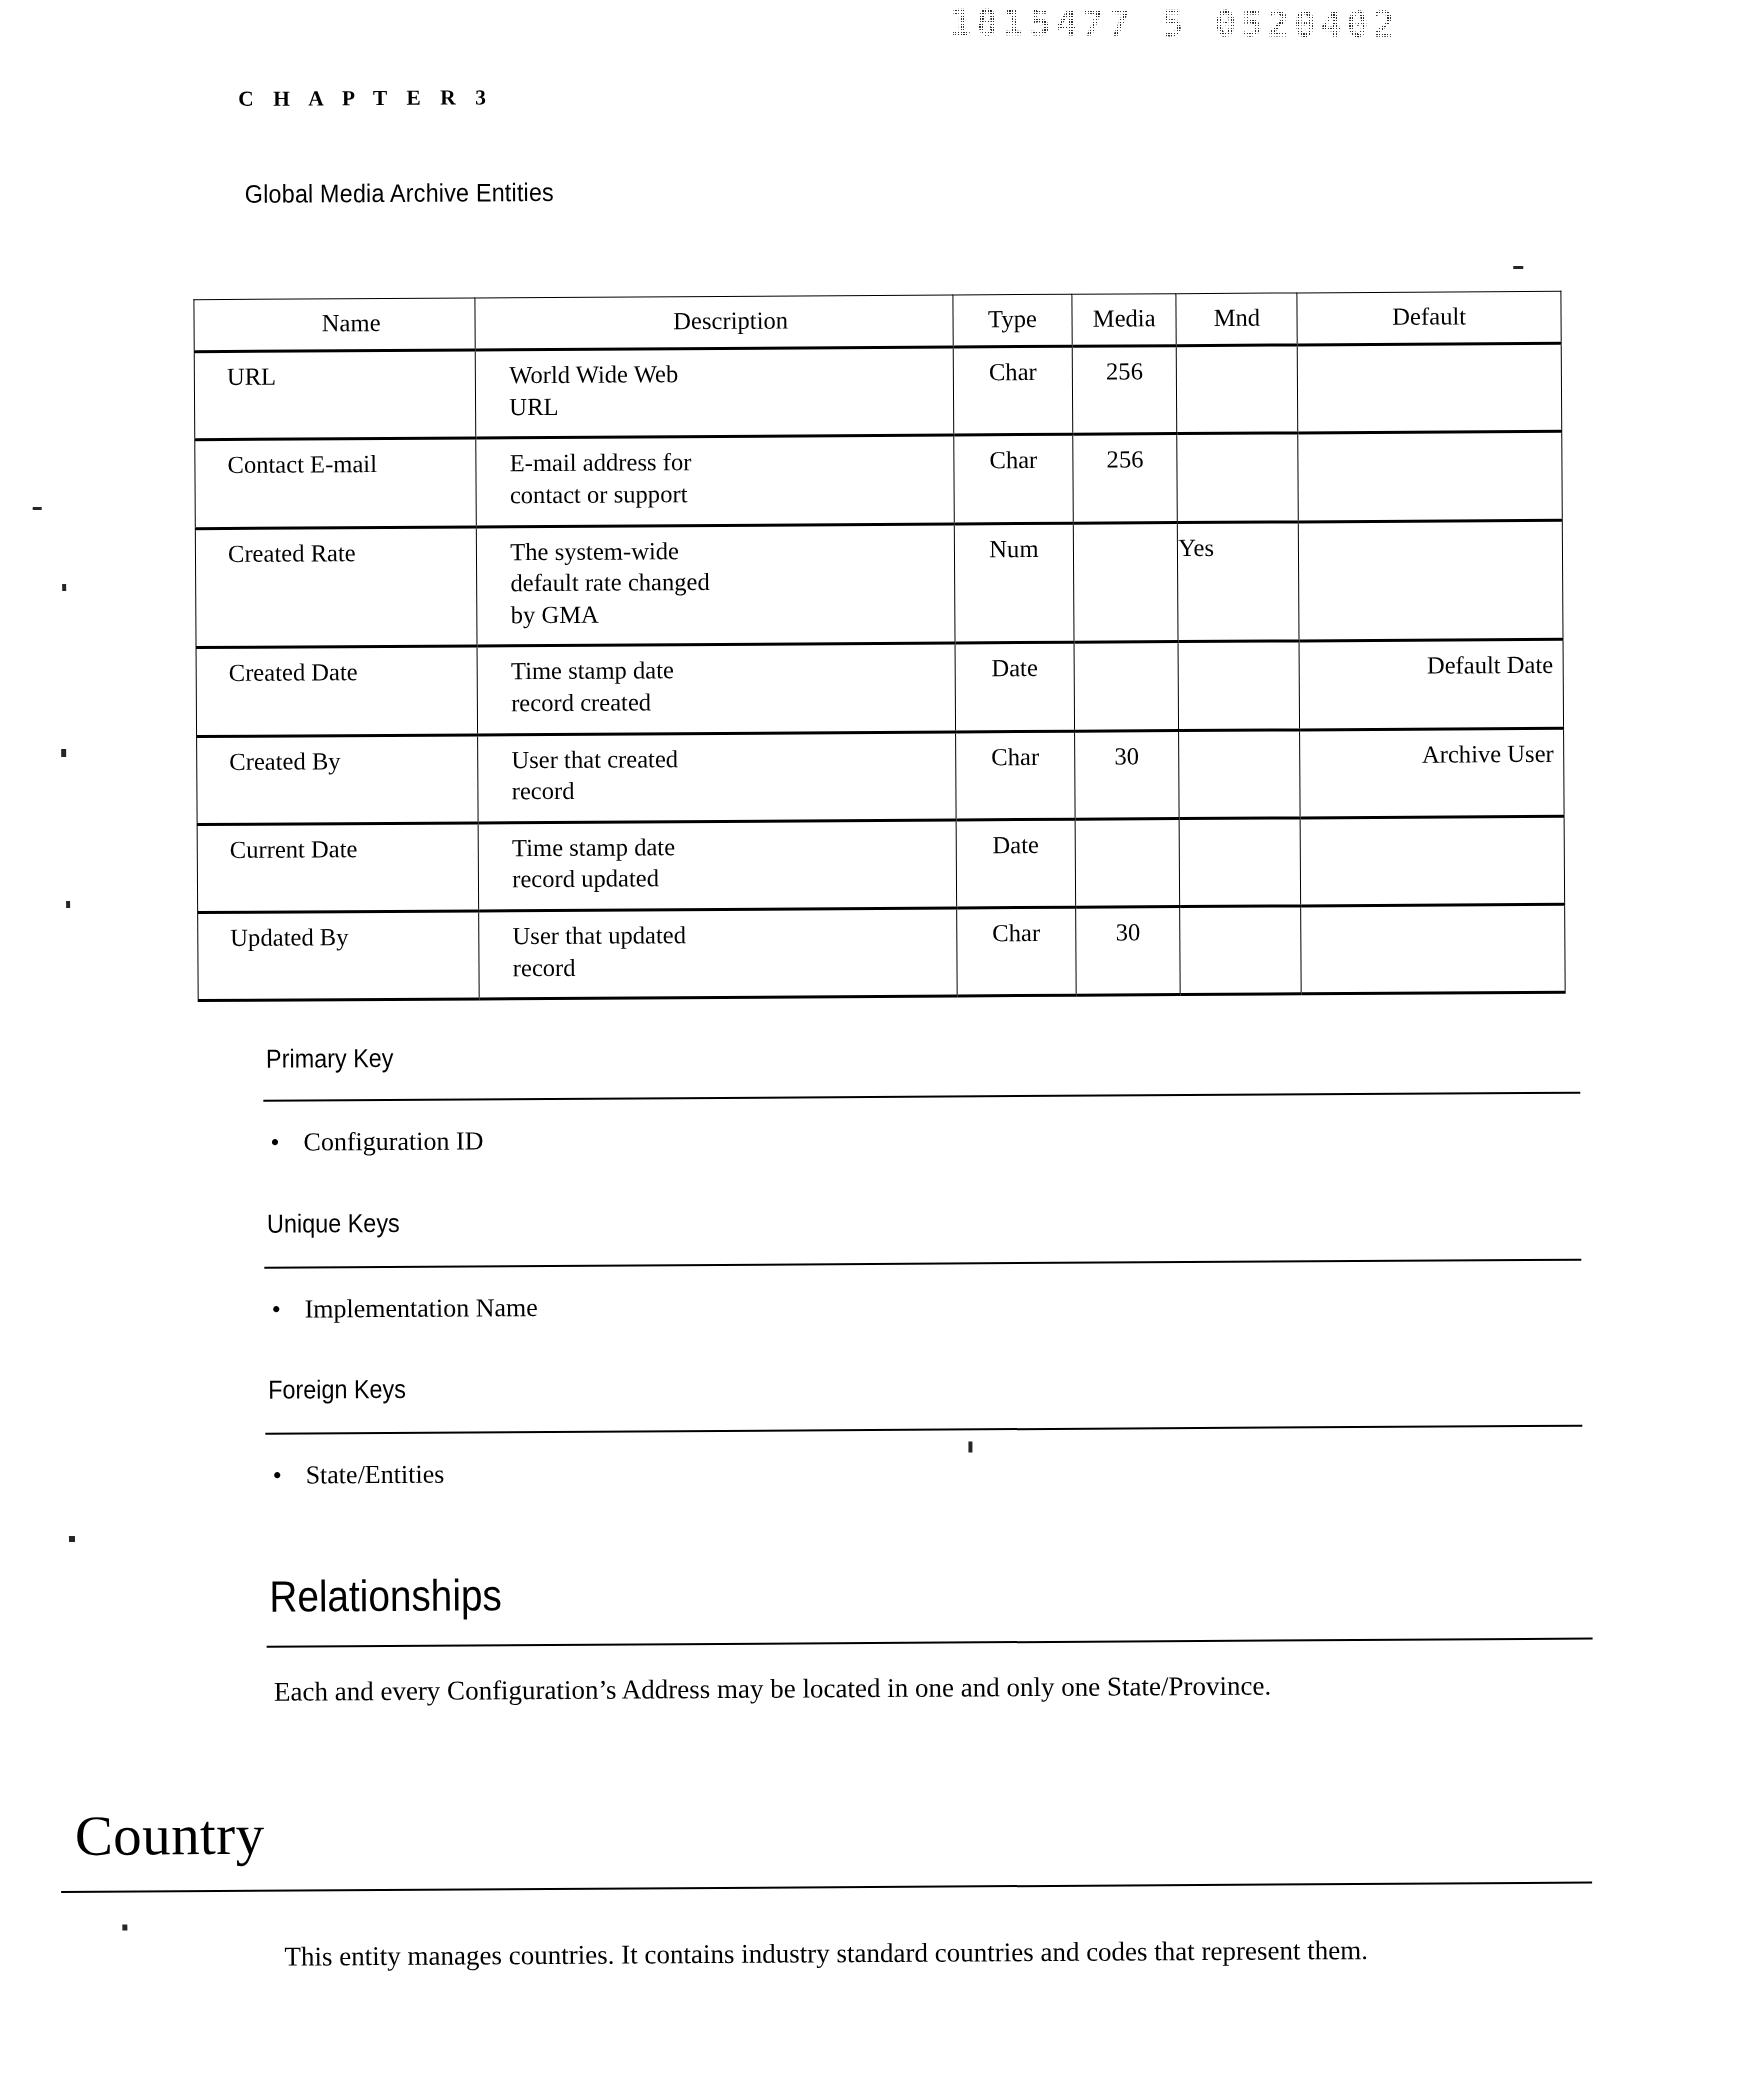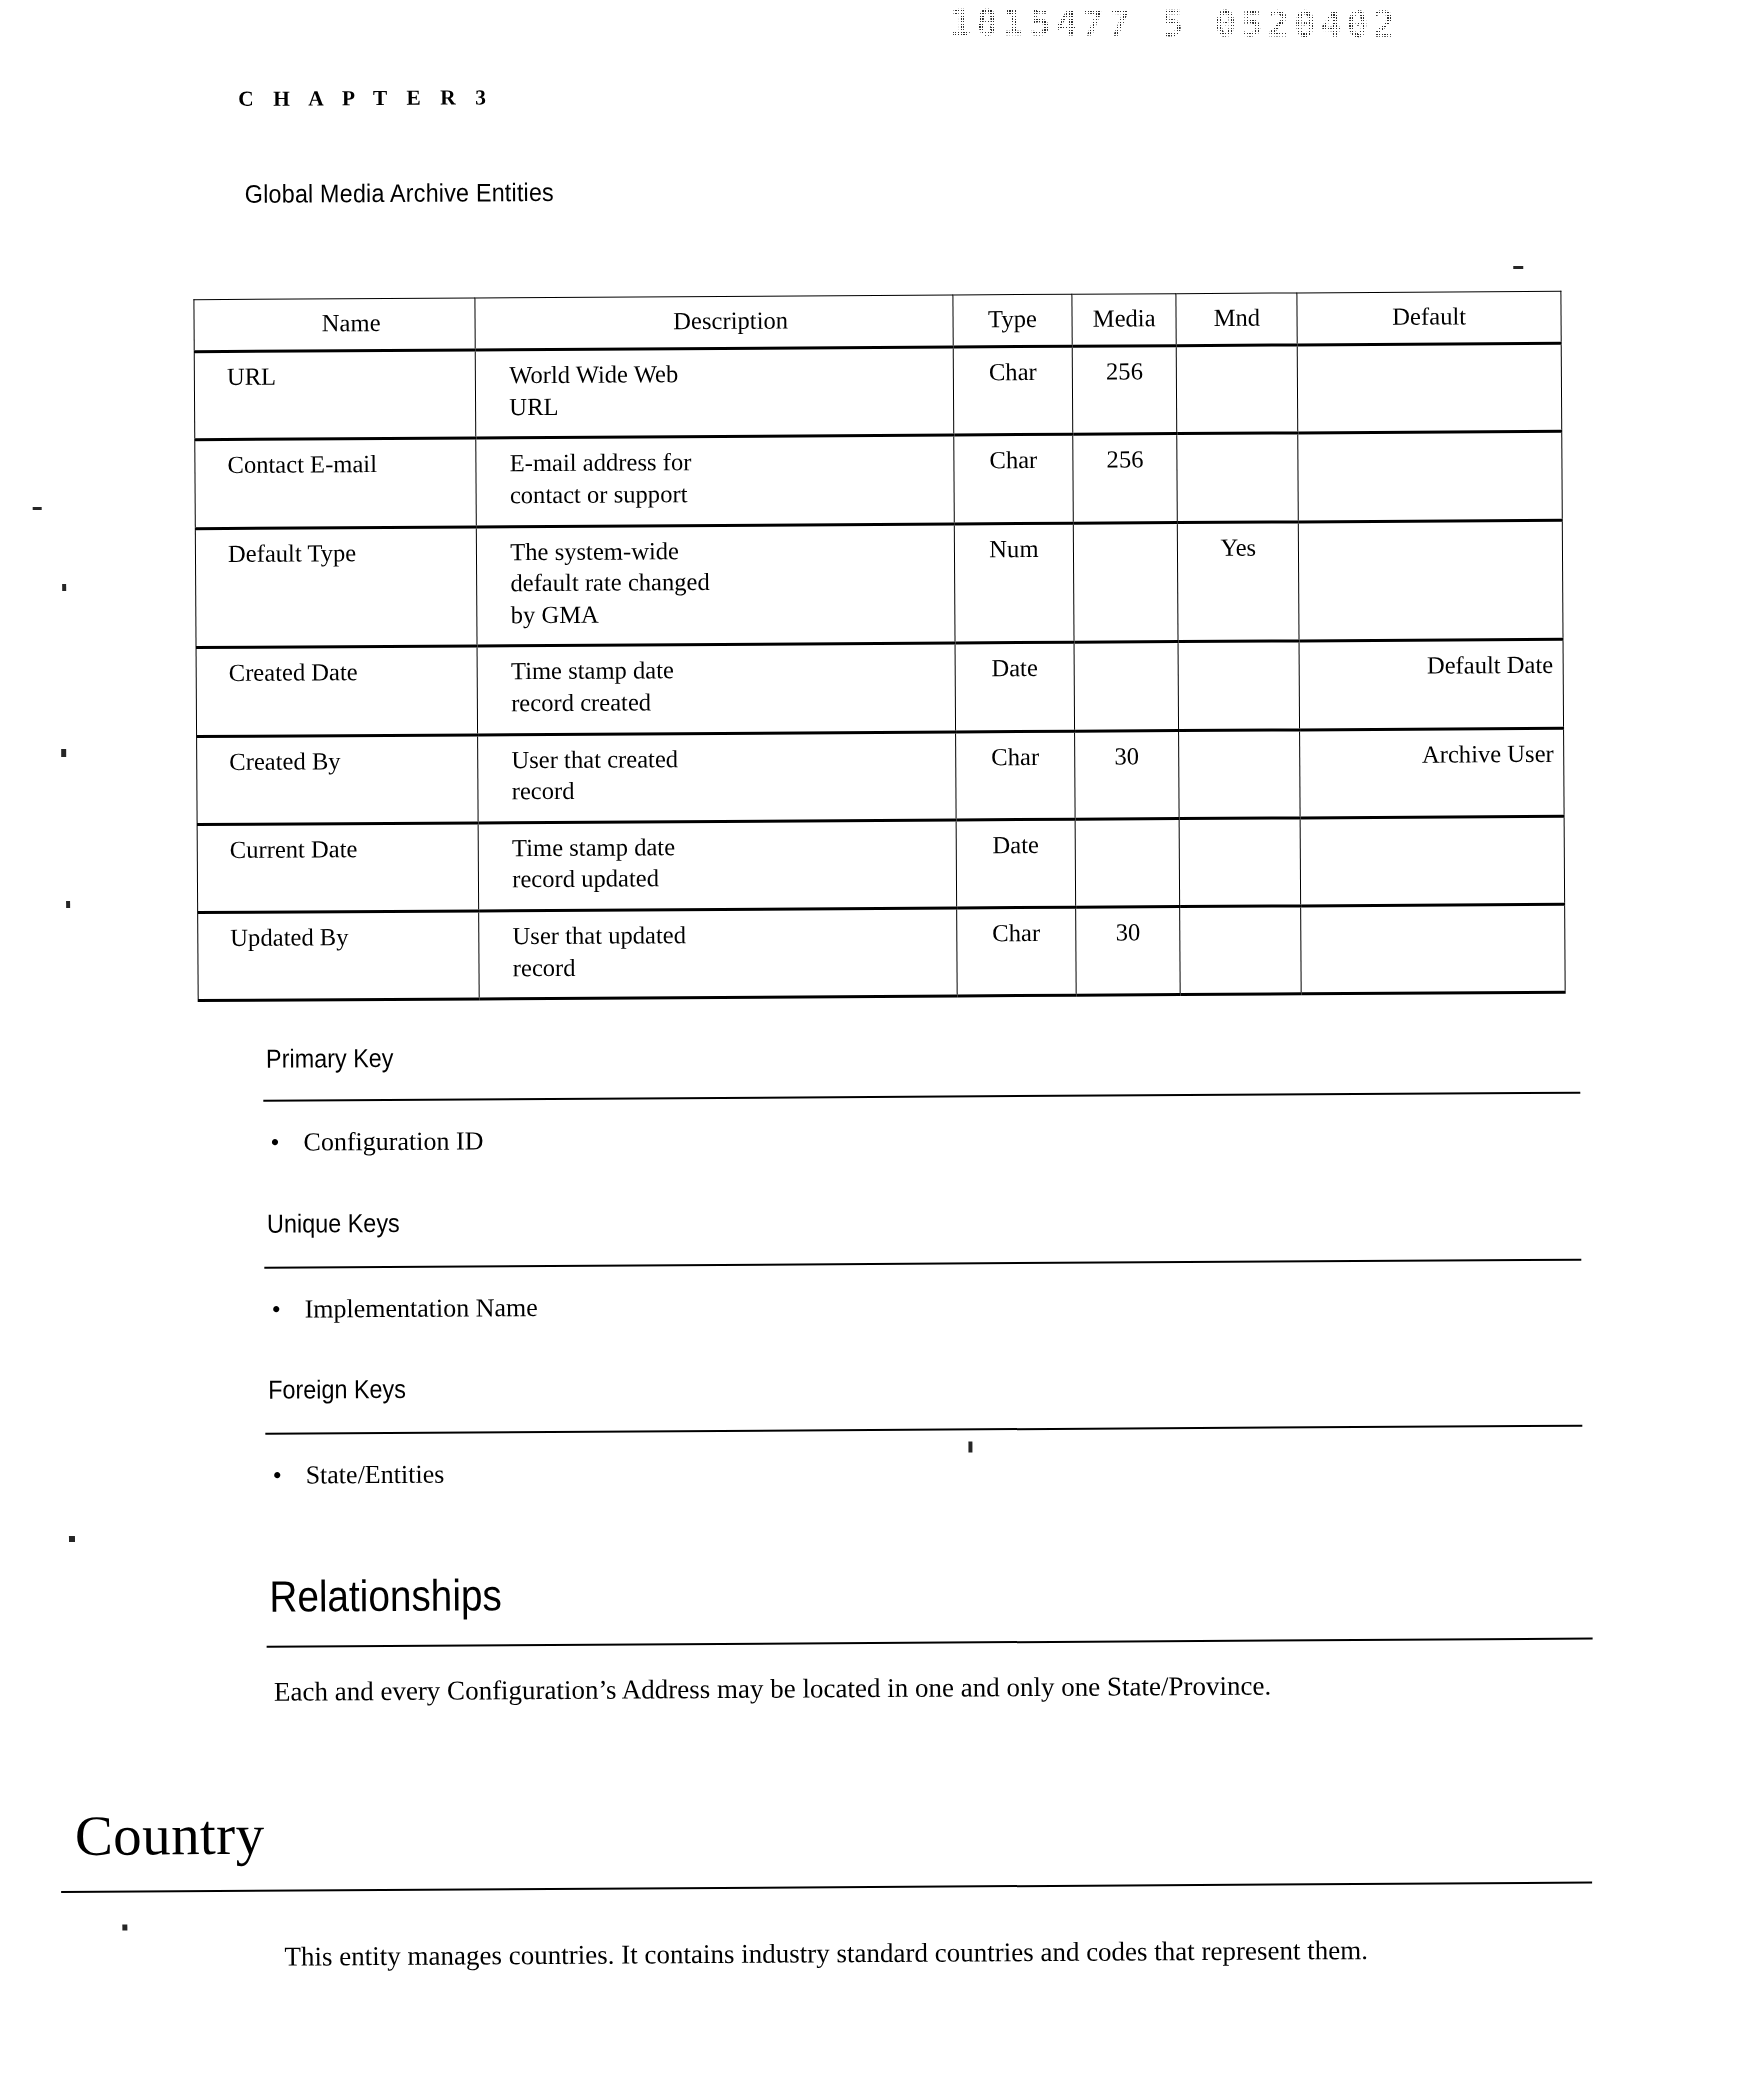--- a/index.html
+++ b/index.html
@@ -96,21 +96,21 @@
     text-align: center;
     padding: 9.5px 0 12.7px 0;
     border-bottom: 3.2px solid #000;
   }
   #attr-table thead tr { }
   #attr-table tbody tr td { border-bottom: 3.2px solid #000; }
   .c-name    { width: 238px; padding-left: 32px !important; text-align: left; }
   .c-desc    { width: 428px; padding-left: 33px !important; text-align: left; }
   .c-type    { width: 114px; text-align: center; }
   .c-size    { width: 100px; text-align: center; }
-  .c-mnd     { width: 116px; text-align: center; }
+  .c-mnd     { width: 116px; }
   .c-default { width: 254px; text-align: right; padding-right: 9.5px !important; }
   #attr-table thead .c-name,
   #attr-table thead .c-desc { padding-left: 33px !important; }
   #attr-table thead .c-default { text-align: center; padding-right: 0 !important; }
   .desc-line { display: block; line-height: 1.28; }
   .cellpad { line-height: 1.28; }
 
   
   .key-heading {
     position: absolute;
@@ -243,21 +243,21 @@
           <td class="c-desc">
             <span class="desc-line">E-mail address for</span>
             <span class="desc-line">contact or support</span>
           </td>
           <td class="c-type"><span class="cellpad">Char</span></td>
           <td class="c-size"><span class="cellpad">256</span></td>
           <td class="c-mnd"><span class="cellpad"></span></td>
           <td class="c-default"><span class="cellpad"></span></td>
         </tr>
         <tr>
-          <td class="c-name"><span class="cellpad">Default Type</span></td>
+          <td class="c-name"><span class="cellpad">Created Rate</span></td>
           <td class="c-desc">
             <span class="desc-line">The system-wide</span>
             <span class="desc-line">default rate changed</span>
             <span class="desc-line">by GMA</span>
           </td>
           <td class="c-type"><span class="cellpad">Num</span></td>
           <td class="c-size"><span class="cellpad"></span></td>
           <td class="c-mnd"><span class="cellpad">Yes</span></td>
           <td class="c-default"><span class="cellpad"></span></td>
         </tr>

